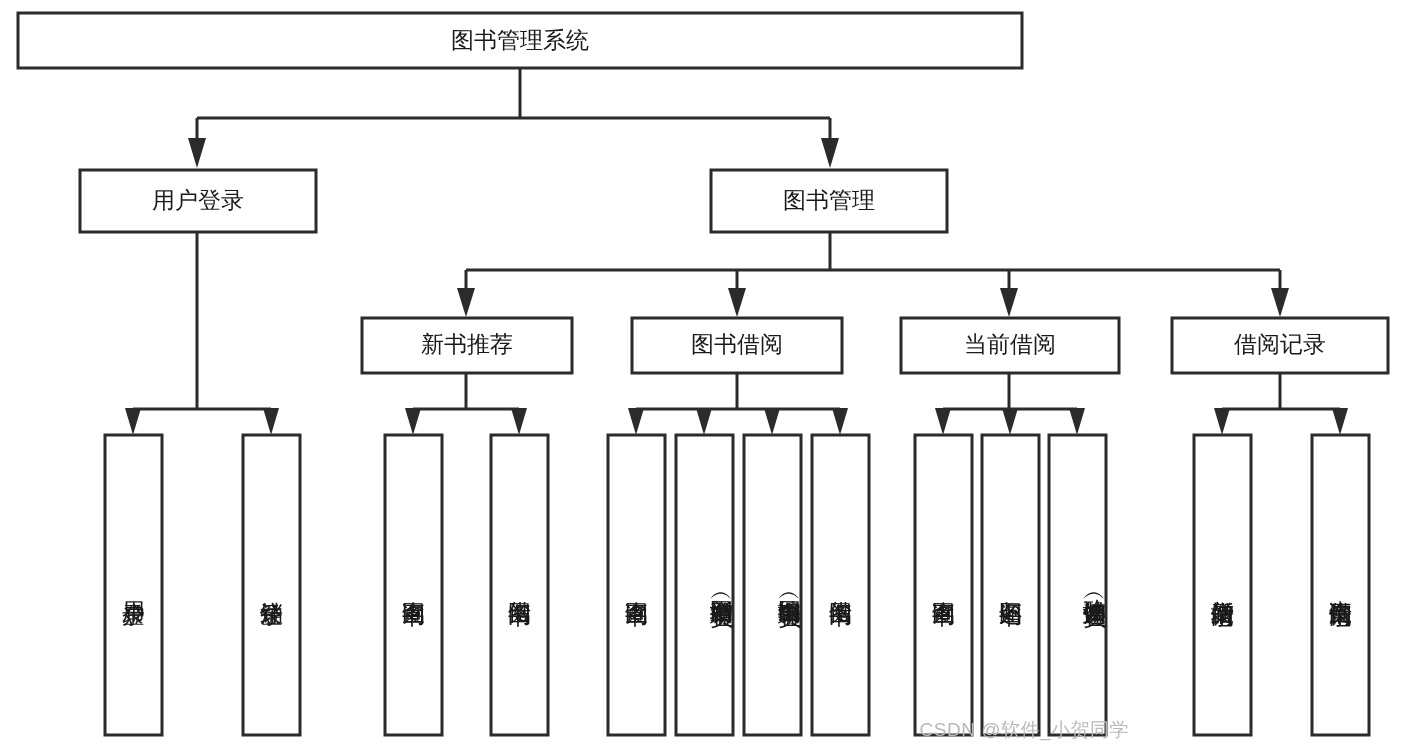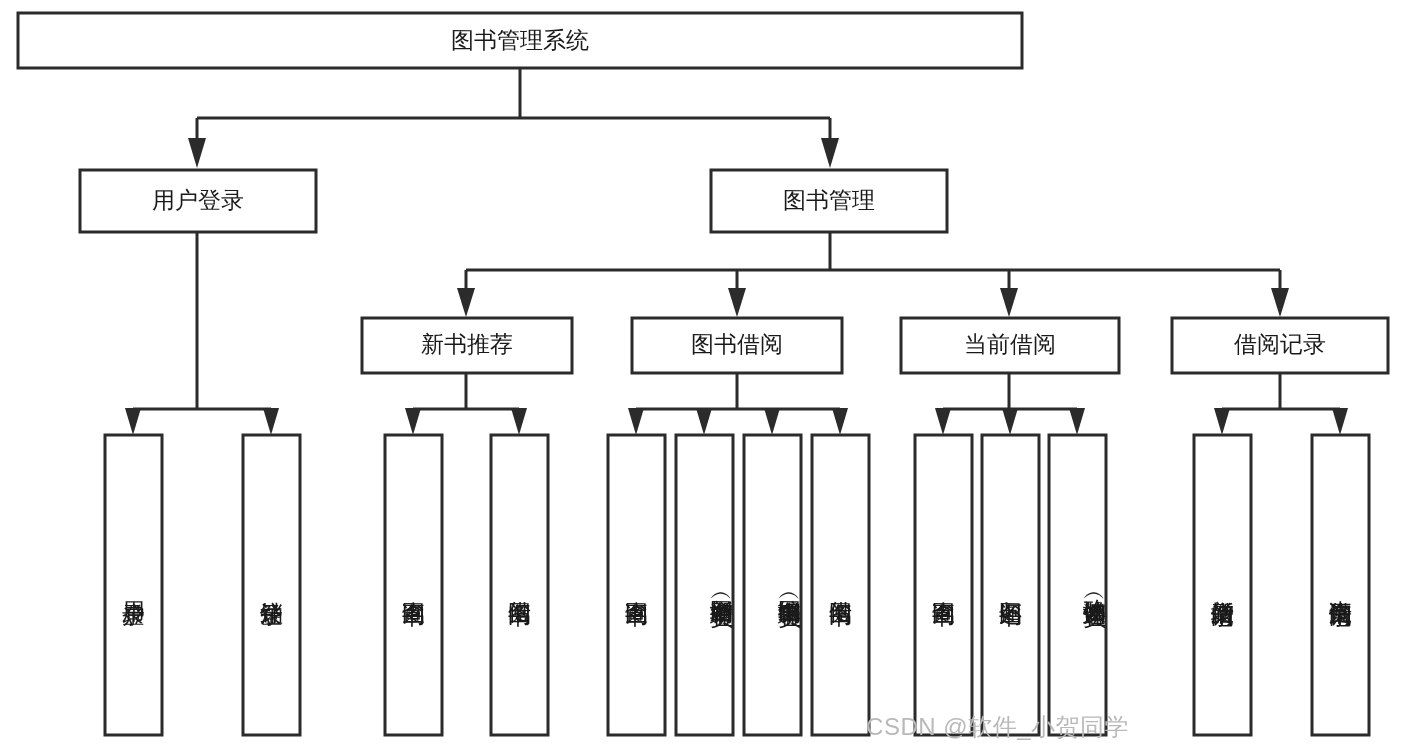--- a/index.html
+++ b/index.html
@@ -62,21 +62,21 @@
     align-items: center;
     justify-content: center;
     text-align: center;
     pointer-events: none;
   }
   .watermark {
     position: absolute;
     right: 6px;
     bottom: 4px;
     font-family: "Liberation Sans", "DejaVu Sans", sans-serif;
-    font-size: 24px;
+    font-size: 19px;
     color: #b9b9b9;
     white-space: nowrap;
     letter-spacing: 0.5px;
   }
 </style>
 </head>
 <body>
 
 <div id="diagram-root">
 

